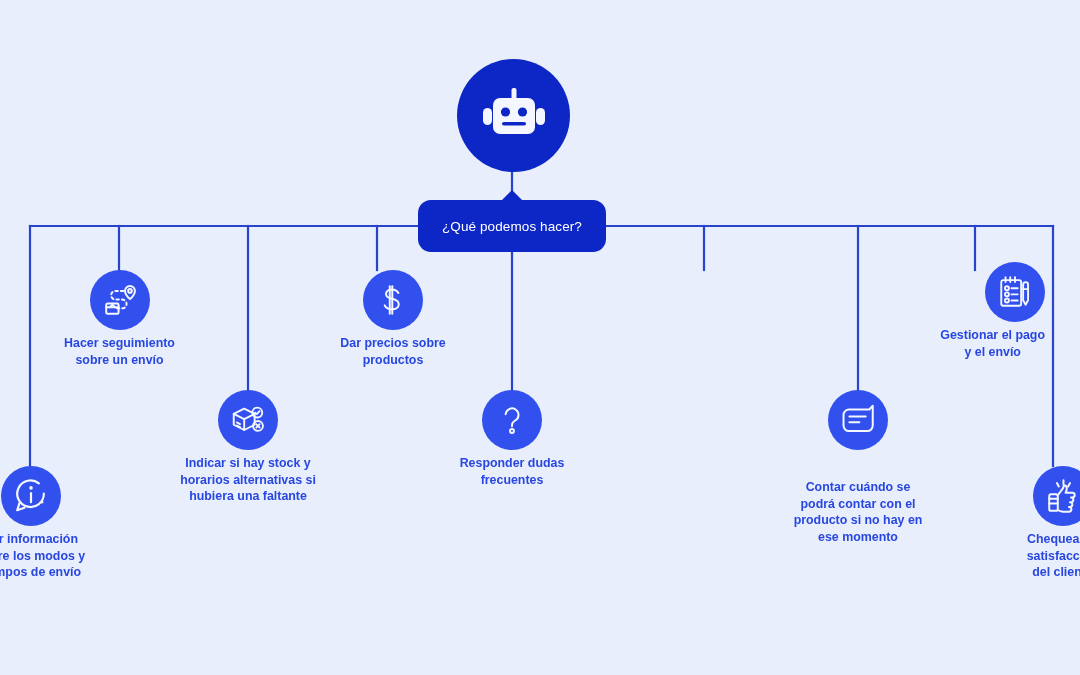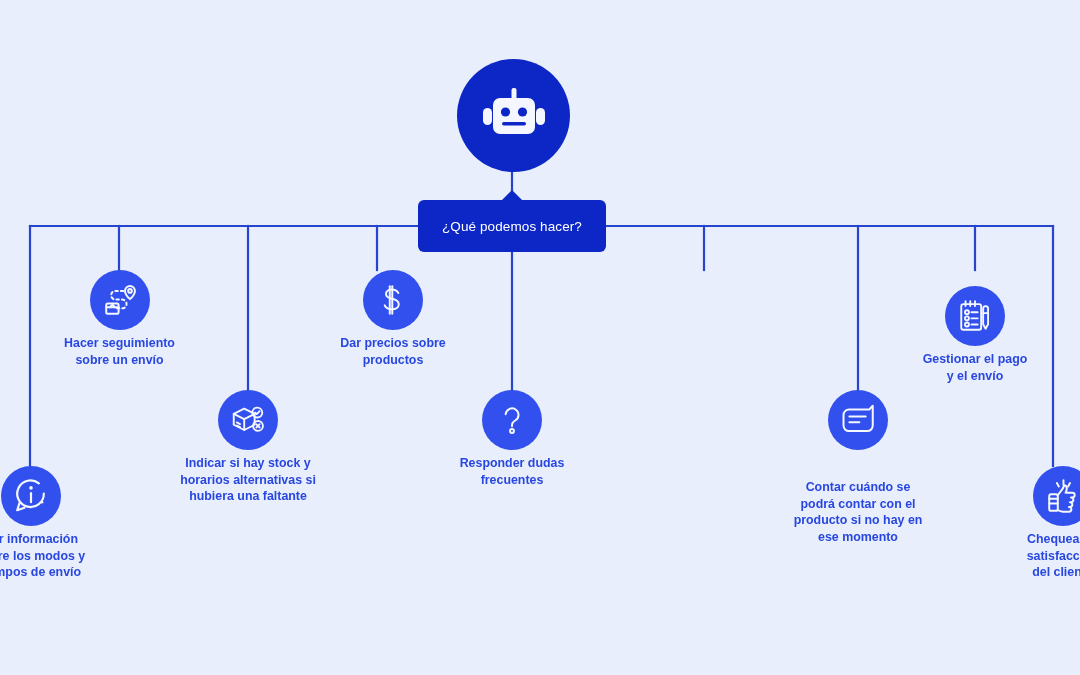--- a/index.html
+++ b/index.html
@@ -49,21 +49,21 @@
   }
 
   
   .bubble {
     position: absolute;
     left: 418px;
     top: 200px;
     width: 188px;
     height: 52px;
     background: #0d27c6;
-    border-radius: 6px;
+    border-radius: 13px;
     z-index: 4;
     display: flex;
     align-items: center;
     justify-content: center;
   }
   .bubble-tail {
     position: absolute;
     left: 50%;
     top: -10px;
     margin-left: -11px;
@@ -245,21 +245,21 @@
         <path d="M11.5 13.2h18"></path>
         <path d="M11.5 19.6h11"></path>
       </svg>
     </div>
     <div class="node-label">Contar cuándo se
 podrá contar con el
 producto si no hay en
 ese momento</div>
   </div>
 
-  <div class="node" style="left:905px; top:286px; width:140px;">
+  <div class="node" style="left:905px; top:262px; width:140px;align-items:flex-end;">
     <div class="node-circle">
       <svg class="icon-svg" width="36" height="38" viewBox="0 0 38 40" fill="none" stroke="#f4f7ff" stroke-width="2" stroke-linecap="round" stroke-linejoin="round" xmlns="http://www.w3.org/2000/svg">
 
         <rect x="4.5" y="7.5" width="21" height="27" rx="2.2"></rect>
 
         <path d="M9 4.5v5M14 4.5v5M19 4.5v5"></path>
 
         <circle cx="10.5" cy="16" r="2.1"></circle>
         <path d="M15.2 16h6.6"></path>
         <circle cx="10.5" cy="22.5" r="2.1"></circle>

